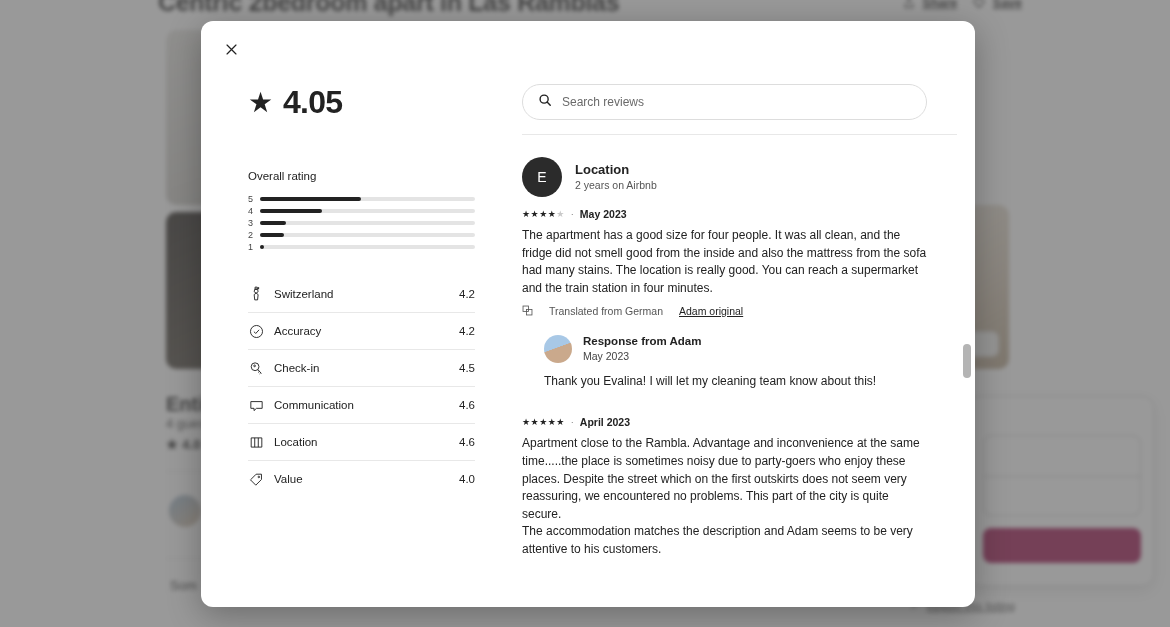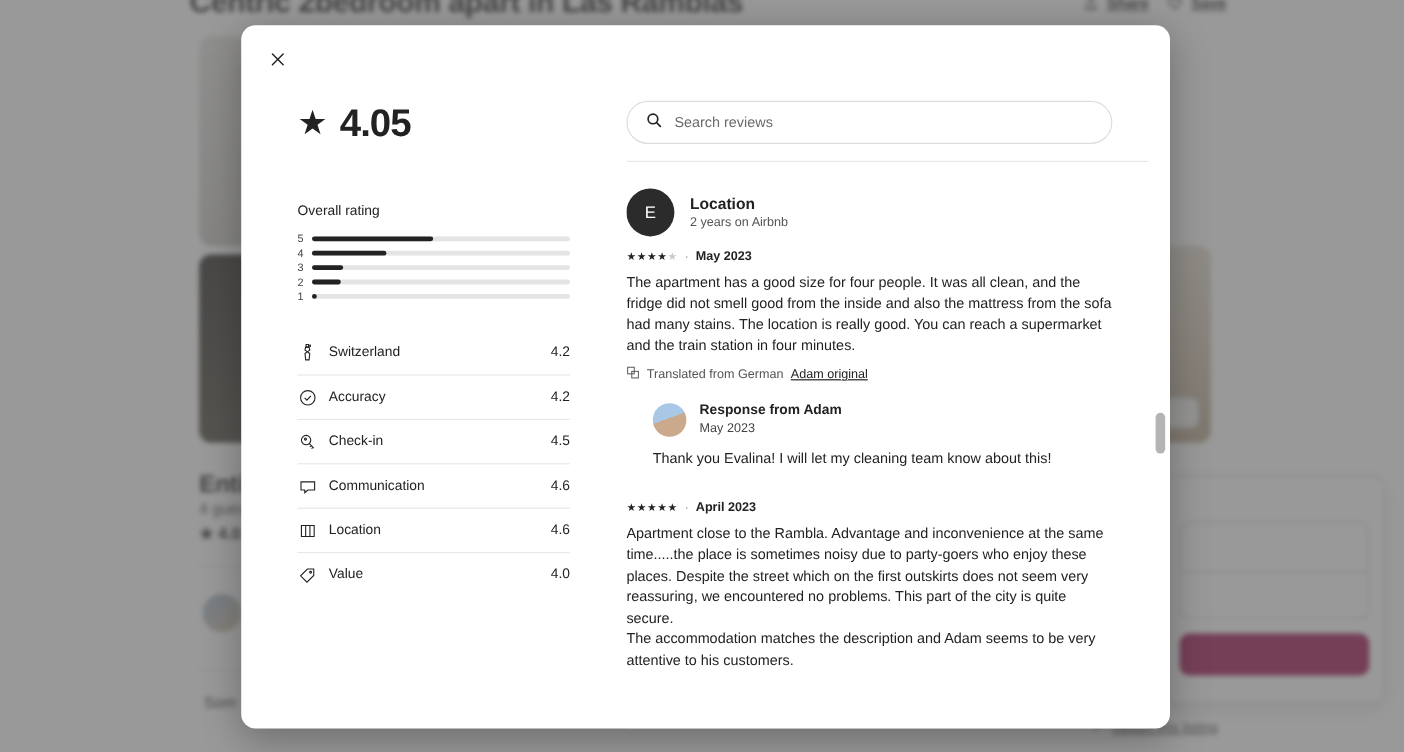--- a/index.html
+++ b/index.html
@@ -182,21 +182,21 @@
     background: linear-gradient(160deg, #a8c8e6 0 45%, #caa98c 46% 100%);
   }
   .rv-name { font-size: 13px; font-weight: 600; color: #222; line-height: 1.35; }
   .rv-meta { font-size: 10.5px; color: #555; line-height: 1.4; }
   .rv-stars { display: flex; align-items: center; gap: 6px; margin-bottom: 7px; }
   .stars-glyph { font-size: 9px; letter-spacing: 0.5px; color: #222; }
   .stars-glyph .off { color: #c9c9c9; }
   .rv-dot { font-size: 9px; color: #777; }
   .rv-date { font-size: 10.5px; font-weight: 600; color: #222; }
   .rv-body { font-size: 12px; line-height: 1.47; color: #222; }
-  .rv-trans { display: flex; align-items: center; gap: 6px; margin-top: 7px;
+  .rv-trans { display: flex; align-items: center; gap: 16px; margin-top: 7px;
               font-size: 10.5px; color: #555; }
   .rv-trans .show-orig { color: #222; text-decoration: underline; cursor: pointer; font-weight: 500; }
 
   .response { margin-left: 22px; margin-top: 16px; margin-bottom: 26px; }
   .resp-top { display: flex; align-items: center; gap: 11px; margin-bottom: 9px; }
   .resp-top .avatar { width: 28px; height: 28px; }
   .resp-name { font-size: 11.5px; font-weight: 600; color: #222; line-height: 1.35; }
   .resp-date { font-size: 10.5px; color: #444; line-height: 1.4; }
   .resp-body { font-size: 12px; line-height: 1.47; color: #222; }
 

